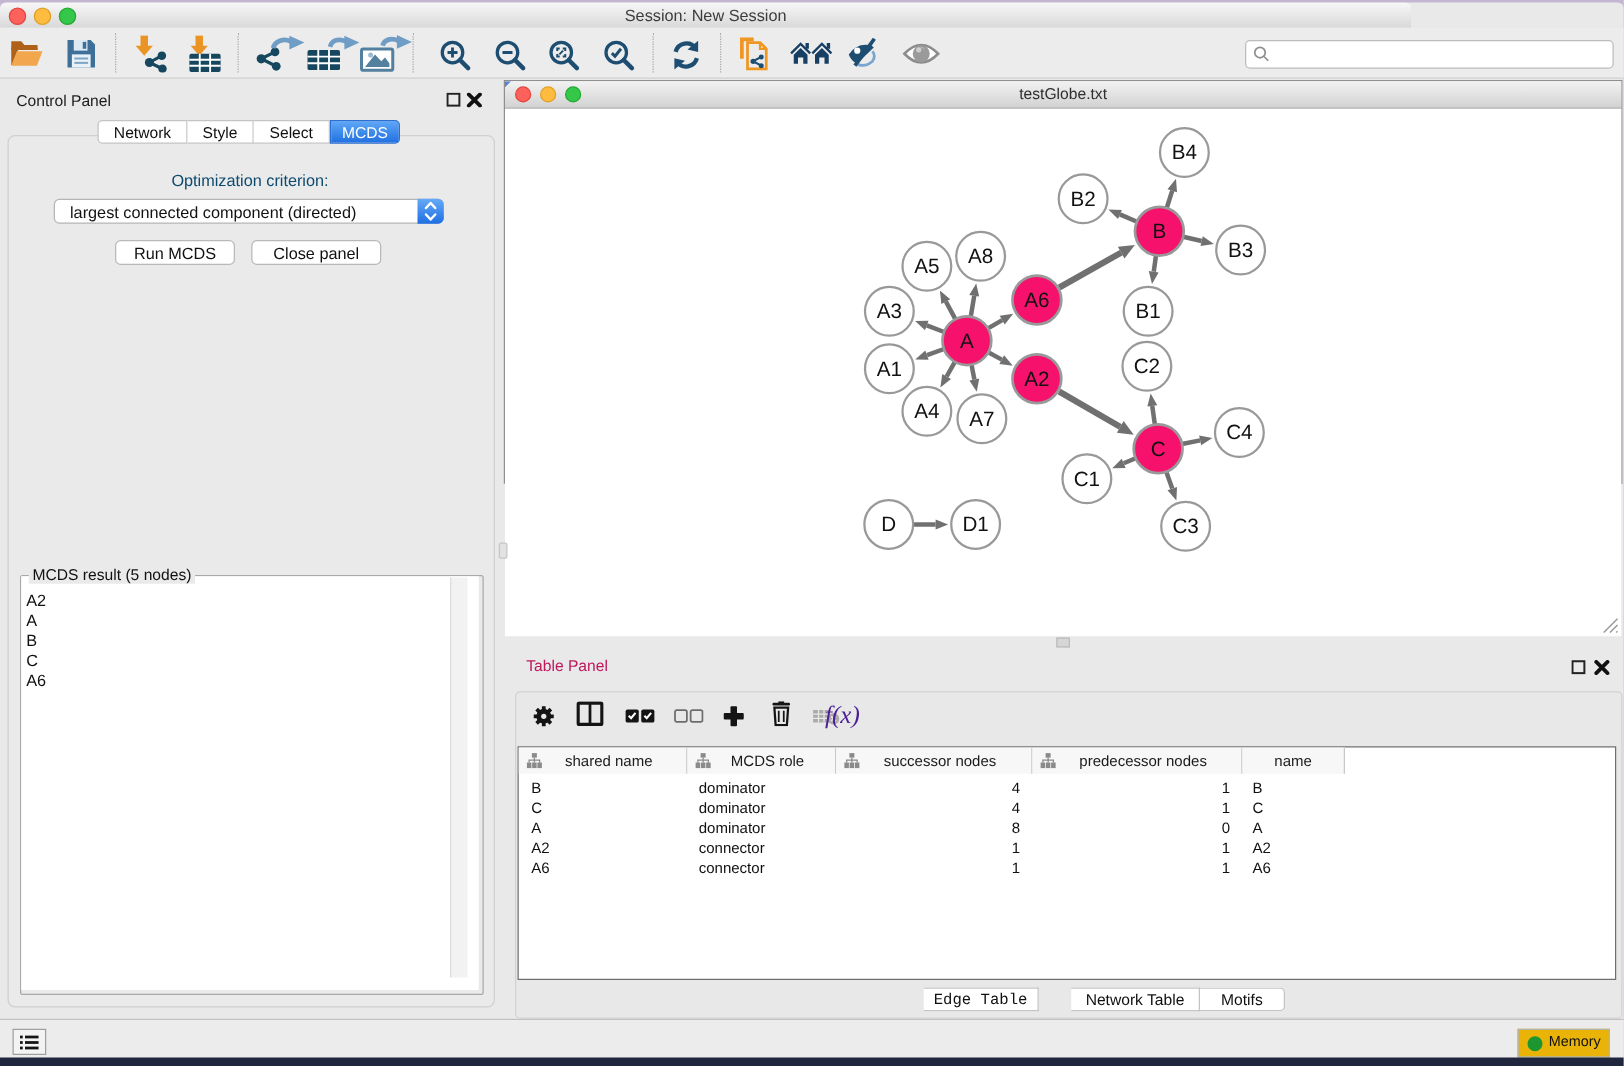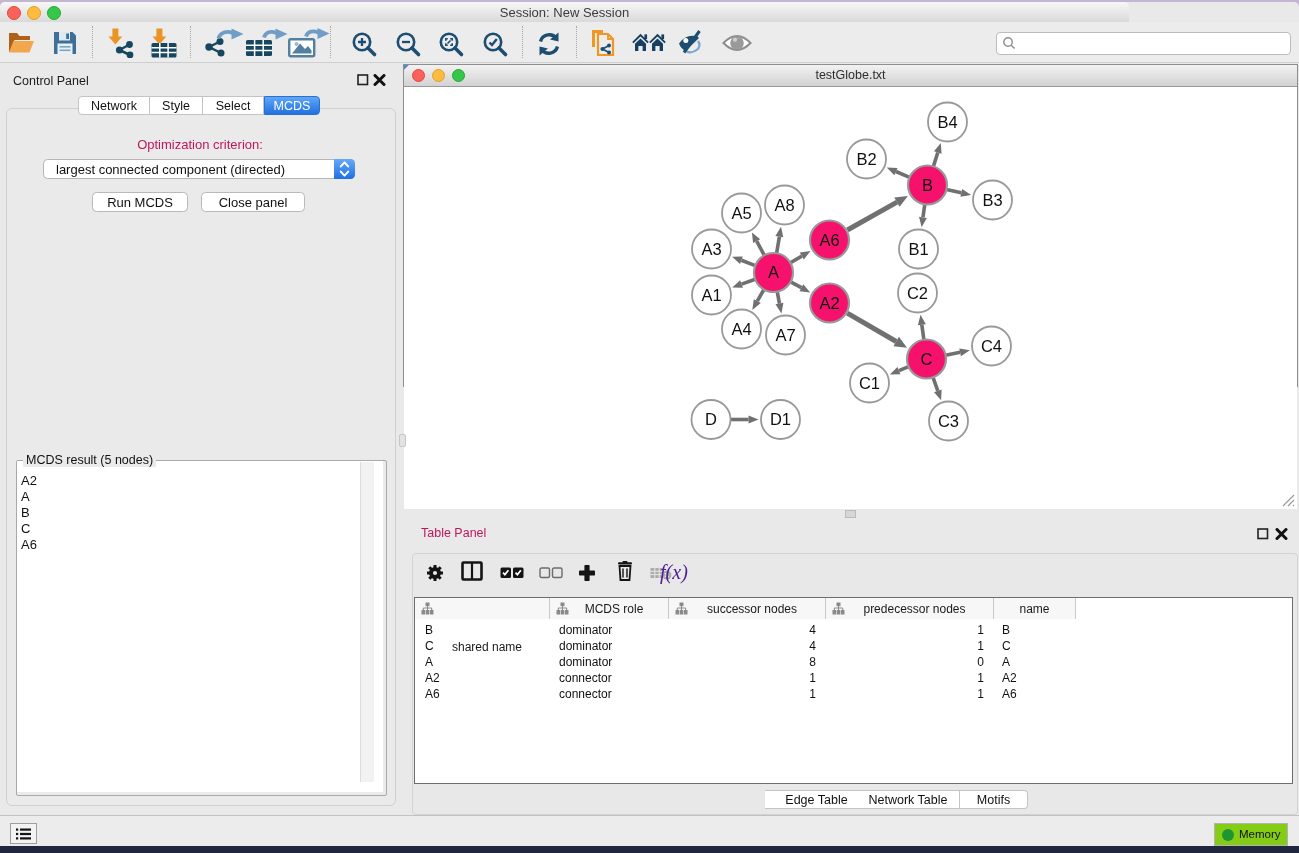--- a/index.html
+++ b/index.html
@@ -12,21 +12,21 @@
   #titletext{position:absolute;top:3px;left:0;width:100%;text-align:center;font-size:13px;color:#3c3c3c;}
   #toolbar{position:absolute;left:0;top:20px;width:1299px;height:40px;background:#ececec;border-bottom:1px solid #cfcfcf;}
   .vsep{position:absolute;top:4px;height:32px;width:0;border-left:1px dotted #a9a9a9;}
   #searchbox{position:absolute;left:996px;top:10px;width:293px;height:21px;background:#fff;border:1px solid #bcbcbc;border-radius:4px;}
   
   #cptitle{position:absolute;left:13px;top:72px;font-size:12.5px;color:#1c1c1c;}
   #cpbox{position:absolute;left:6px;top:106px;width:388px;height:696px;background:#eaeaea;border:1px solid #d0d0d0;border-radius:6px;}
   .seg{position:absolute;top:94px;height:19px;box-sizing:border-box;background:#fff;border:1px solid #c4c4c4;
        font-size:12.5px;color:#111;text-align:center;line-height:18px;}
   .segsel{background:linear-gradient(#5fa7f6,#2171e2);color:#fff;border:1px solid #2b6fd4;}
-  #optlabel{position:absolute;left:0px;top:135px;width:400px;text-align:center;font-size:13px;color:#be185d;}
+  #optlabel{position:absolute;left:0px;top:135px;width:400px;text-align:center;font-size:13px;color:#0c4a6e;}
   #dropdown{position:absolute;left:43px;top:157px;width:312px;height:20px;background:#fff;border:1px solid #b5b5b5;border-radius:4.5px;box-sizing:border-box;}
   #dropdown .txt{position:absolute;left:12px;top:2px;font-size:13px;color:#111;}
   #spin{position:absolute;right:-1px;top:-1px;width:21px;height:20px;border-radius:0 4.5px 4.5px 0;background:linear-gradient(#66aaf7,#1e6fe3);}
   .btn{position:absolute;top:190px;height:20px;background:#fff;border:1px solid #b9b9b9;border-radius:4.5px;
        font-size:13px;color:#111;text-align:center;line-height:19px;box-sizing:border-box;}
   #groupbox{position:absolute;left:16px;top:458px;width:369px;height:334px;border:1px solid #a9a9a9;border-radius:2px;}
   #grouplabel{position:absolute;left:23px;top:451px;background:#eaeaea;padding:0 3px;font-size:12.5px;color:#111;}
   #listarea{position:absolute;left:17px;top:459px;width:366px;height:331px;background:#fff;}
   #scrolltrack{position:absolute;left:360px;top:460px;width:13px;height:320px;background:#f2f2f2;border-left:1px solid #dcdcdc;}
   .lst{position:absolute;left:21px;font-size:13px;color:#111;}
@@ -39,21 +39,21 @@
   #tptitle{position:absolute;left:421px;top:524px;font-size:12.5px;color:#be185d;}
   #tpbox{position:absolute;left:412px;top:551px;width:884px;height:260px;background:#e8e8e8;border:1px solid #d2d2d2;border-radius:4px;}
   #tbl{position:absolute;left:414px;top:595px;width:877px;height:185px;background:#fff;border:1px solid #6e6e6e;}
   .hcell{position:absolute;top:596px;height:21px;background:#f7f7f7;border-right:1px solid #c9c9c9;box-sizing:border-box;}
   .htxt{position:absolute;top:4px;width:100%;text-align:center;font-size:12px;color:#1a1a1a;}
   .cell{position:absolute;font-size:12px;color:#111;}
   .tseg{position:absolute;top:788px;height:19px;box-sizing:border-box;background:#fff;border:1px solid #c4c4c4;
        font-size:12.5px;color:#111;text-align:center;line-height:18px;}
   
   #statusbar{position:absolute;left:0;top:813px;width:1299px;height:31px;background:#ececec;border-top:1px solid #c2c2c2;}
-  #memorybtn{position:absolute;left:1214px;top:7px;width:74px;height:23px;background:#84cc16;border:1px solid #b3b3b3;box-sizing:border-box;}
+  #memorybtn{position:absolute;left:1214px;top:7px;width:74px;height:23px;background:#eab308;border:1px solid #b3b3b3;box-sizing:border-box;}
   #bottomstrip{position:absolute;left:0;top:844px;width:1299px;height:7px;background:#20263e;}
   .icon{position:absolute;}
 </style>
 </head>
 <body>
 <div id="mainwin">
   <div id="titlebar">
     <div class="light" style="left:7px;background:#fc615c;border:0.5px solid #e2463d;"></div>
     <div class="light" style="left:27px;background:#fdbc40;border:0.5px solid #e0a025;"></div>
     <div class="light" style="left:47px;background:#35c749;border:0.5px solid #23a930;"></div>
@@ -374,21 +374,21 @@
 
   <div id="tbl"></div>
   <div class="hcell" style="left:415px;width:135px;">
     <svg width="13" height="13" style="position:absolute;left:6px;top:4px" viewBox="0 0 13 13">
       <rect x="4.5" y="0.5" width="4" height="3.6" fill="#8a8a8a"></rect>
         <rect x="0.5" y="8" width="3.6" height="4.5" fill="#8a8a8a"></rect>
         <rect x="4.7" y="8" width="3.6" height="4.5" fill="#8a8a8a"></rect>
         <rect x="8.9" y="8" width="3.6" height="4.5" fill="#8a8a8a"></rect>
       <path d="M6.5 4 L6.5 6 M2.3 8 L2.3 6 L10.7 6 L10.7 8 M6.5 6 L6.5 8" stroke="#8a8a8a" stroke-width="1" fill="none"></path>
     </svg>
-    <div class="htxt" style="padding-left:10px;box-sizing:border-box;margin-top:38px;">shared name</div>
+    <div class="htxt" style="padding-left:10px;box-sizing:border-box;">shared name</div>
   </div>
   <div class="hcell" style="left:550px;width:119px;">
     <svg width="13" height="13" style="position:absolute;left:6px;top:4px" viewBox="0 0 13 13">
       <rect x="4.5" y="0.5" width="4" height="3.6" fill="#8a8a8a"></rect>
         <rect x="0.5" y="8" width="3.6" height="4.5" fill="#8a8a8a"></rect>
         <rect x="4.7" y="8" width="3.6" height="4.5" fill="#8a8a8a"></rect>
         <rect x="8.9" y="8" width="3.6" height="4.5" fill="#8a8a8a"></rect>
       <path d="M6.5 4 L6.5 6 M2.3 8 L2.3 6 L10.7 6 L10.7 8 M6.5 6 L6.5 8" stroke="#8a8a8a" stroke-width="1" fill="none"></path>
     </svg>
     <div class="htxt" style="padding-left:10px;box-sizing:border-box;">MCDS role</div>
@@ -435,21 +435,21 @@
   <div class="cell" style="left:559px;top:669px">connector</div>
   <div class="cell" style="left:736px;top:669px;width:80px;text-align:right;">1</div>
   <div class="cell" style="left:904px;top:669px;width:80px;text-align:right;">1</div>
   <div class="cell" style="left:1002px;top:669px">A2</div>
   <div class="cell" style="left:425px;top:685px">A6</div>
   <div class="cell" style="left:559px;top:685px">connector</div>
   <div class="cell" style="left:736px;top:685px;width:80px;text-align:right;">1</div>
   <div class="cell" style="left:904px;top:685px;width:80px;text-align:right;">1</div>
   <div class="cell" style="left:1002px;top:685px">A6</div>
   <div class="tseg" style="left:673px;width:92px;border-radius:4px 0 0 4px;background:linear-gradient(#5fa7f6,#2171e2);color:#fff;border:1px solid #2b6fd4;margin-top:44px;">Node Table</div>
-  <div class="tseg" style="left:765px;width:104px;border-left:0;">Edge Table</div>
+  <div class="tseg" style="left:739px;width:92px;border-left:0;font-family:Liberation Mono, monospace;">Edge Table</div>
   <div class="tseg" style="left:857px;width:103px;border-left:0;">Network Table</div>
   <div class="tseg" style="left:960px;width:68px;border-radius:0 4px 4px 0;border-left:0;">Motifs</div>
 
   <div id="statusbar">
         <div style="position:absolute;left:10px;top:7px;width:27px;height:21px;background:#f3f3f3;border:1px solid #9f9f9f;box-sizing:border-box;">
       <svg width="15" height="12" style="position:absolute;left:5px;top:3.5px" viewBox="0 0 15 12">
         <g fill="#141414">
           <rect x="0" y="0.5" width="2.2" height="2.2"></rect>
             <rect x="4" y="0.5" width="11" height="2.2"></rect>
           <rect x="0" y="4.9" width="2.2" height="2.2"></rect>

